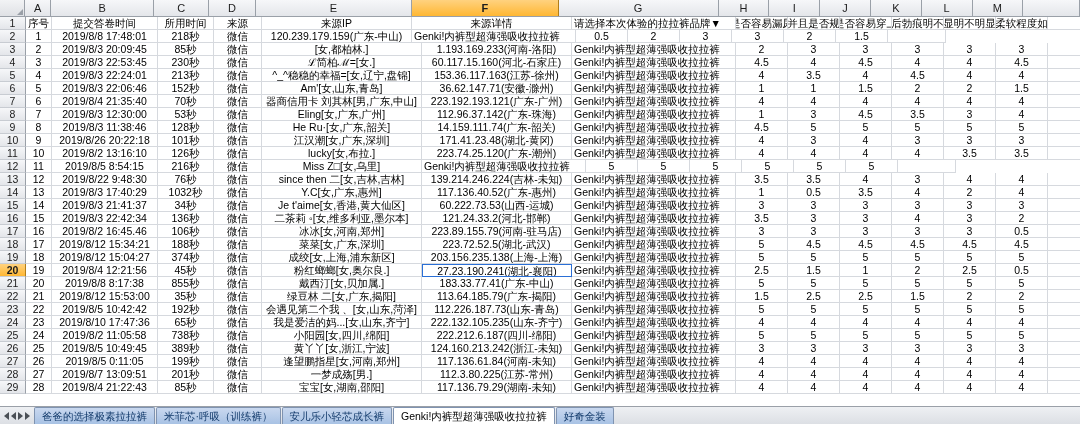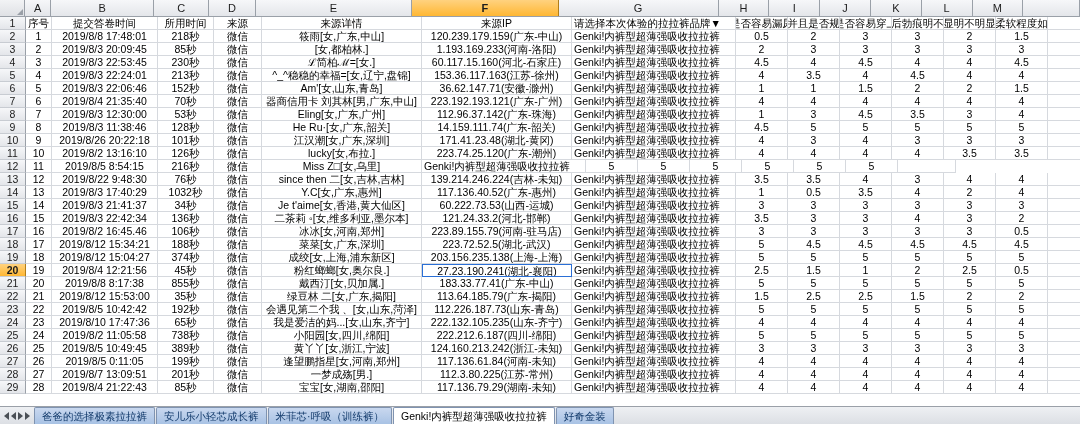--- a/index.html
+++ b/index.html
@@ -176,38 +176,37 @@
   </div>
 
   <div class="grid-wrap">
     <div id="grid">
         <div class="row">
           <div class="rowhead">1</div>
           <div class="cell c" style="width: 26px; flex: 0 0 26px;">序号</div>
           <div class="cell c" style="width: 106px; flex: 0 0 106px;">提交答卷时间</div>
           <div class="cell c" style="width: 56px; flex: 0 0 56px;">所用时间</div>
           <div class="cell c" style="width: 48px; flex: 0 0 48px;">来源</div>
+          <div class="cell c" style="width: 150px; flex: 0 0 150px;">来源IP</div>
           <div class="cell c" style="width: 160px; flex: 0 0 160px;">来源详情</div>
-          <div class="cell c" style="width: 150px; flex: 0 0 150px;">来源IP</div>
           <div class="cell l" style="width: 164px; flex: 0 0 164px;">请选择本次体验的拉拉裤品牌▼</div>
           <div class="cell c" style="width: 52px; flex: 0 0 52px;">是否容易漏尿</div>
           <div class="cell c" style="width: 52px; flex: 0 0 52px;">薄并且是否规整</div>
           <div class="cell c" style="width: 52px; flex: 0 0 52px;">是否容易穿上</div>
           <div class="cell c" style="width: 52px; flex: 0 0 52px;">穿戴后勃痕明不明、</div>
           <div class="cell c" style="width: 52px; flex: 0 0 52px;">尿显明不明显、</div>
           <div class="cell c" style="width: 52px; flex: 0 0 52px;">面层柔软程度如何、</div>
           <div class="cell c" style="width: 58px; flex: 0 0 58px;"></div>
         </div>
         <div class="row">
           <div class="rowhead">2</div>
           <div class="cell c" style="width: 26px; flex: 0 0 26px;">1</div>
           <div class="cell c" style="width: 106px; flex: 0 0 106px;">2019/8/8 17:48:01</div>
           <div class="cell c" style="width: 56px; flex: 0 0 56px;">218秒</div>
           <div class="cell c" style="width: 48px; flex: 0 0 48px;">微信</div>
-          <div class="cell c" style="width: 160px; flex: 0 0 160px;">筱雨[女,广东,中山]</div>
           <div class="cell c" style="width: 150px; flex: 0 0 150px;">120.239.179.159(广东-中山)</div>
           <div class="cell l" style="width: 164px; flex: 0 0 164px;">Genki!内裤型超薄强吸收拉拉裤</div>
           <div class="cell c" style="width: 52px; flex: 0 0 52px;">0.5</div>
           <div class="cell c" style="width: 52px; flex: 0 0 52px;">2</div>
           <div class="cell c" style="width: 52px; flex: 0 0 52px;">3</div>
           <div class="cell c" style="width: 52px; flex: 0 0 52px;">3</div>
           <div class="cell c" style="width: 52px; flex: 0 0 52px;">2</div>
           <div class="cell c" style="width: 52px; flex: 0 0 52px;">1.5</div>
           <div class="cell c" style="width: 58px; flex: 0 0 58px;"></div>
         </div>
@@ -674,20 +673,20 @@
 
   <div class="tabbar">
     <div class="tabnav">
       <span class="navbtn left first"></span>
       <span class="navbtn left"></span>
       <span class="navbtn right"></span>
       <span class="navbtn right last"></span>
     </div>
     <div class="tabs" id="tabs">
         <div class="tab">爸爸的选择极素拉拉裤</div>
+        <div class="tab">米菲芯·呼吸（训练裤）</div>
         <div class="tab">安儿乐小轻芯成长裤</div>
-        <div class="tab">米菲芯·呼吸（训练裤）</div>
         <div class="tab active">Genki!内裤型超薄强吸收拉拉裤</div>
         <div class="tab">好奇金装</div>
       </div>
   </div>
 
 </div>
 
 </body></html>

